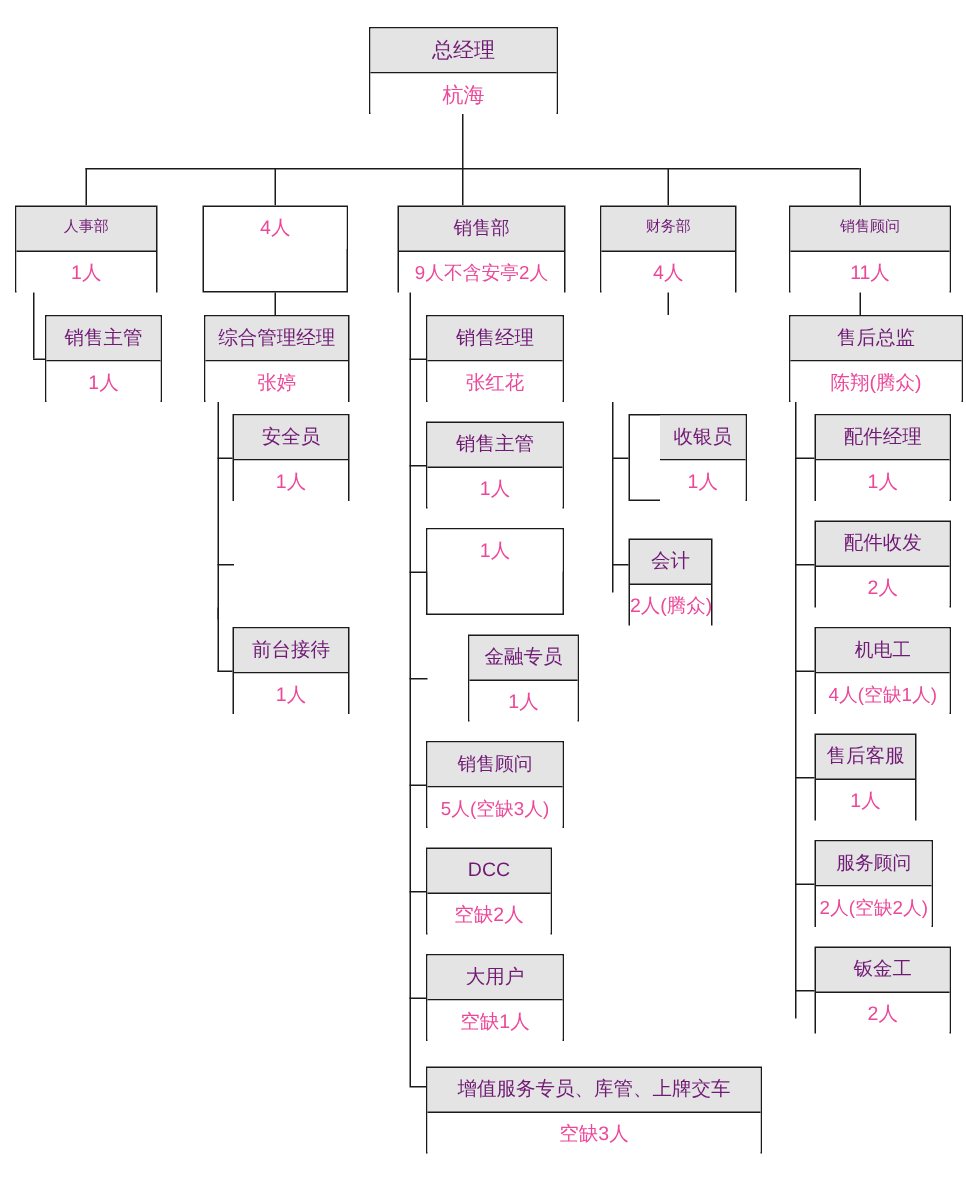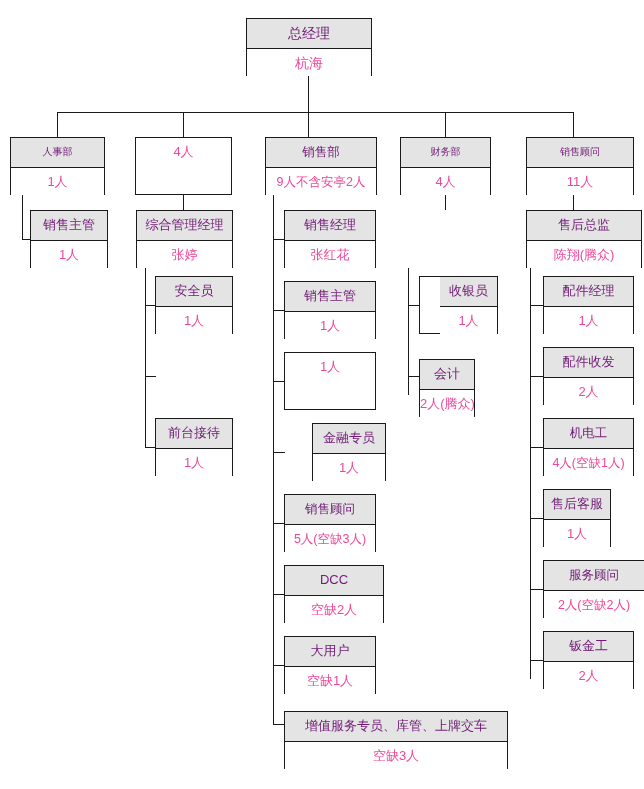--- a/index.html
+++ b/index.html
@@ -157,21 +157,21 @@
     <div class="node-value">1人</div>
   </div>
 
   <div class="connector h" style="left:273px; top:523px; width:12px; height:1px;"></div>
   <div class="node narrow" style="left:284px; top:494px; width:92px; height:58px;">
     <div class="node-title">销售顾问</div>
     <div class="node-value">5人(空缺3人)</div>
   </div>
 
   <div class="connector h" style="left:273px; top:594px; width:12px; height:1px;"></div>
-  <div class="node" style="left:284px; top:565px; width:100px; height:58px;">
+  <div class="node" style="left:284px; top:565px; width:84px; height:58px;">
     <div class="node-title">DCC</div>
     <div class="node-value">空缺2人</div>
   </div>
 
   <div class="connector h" style="left:273px; top:665px; width:12px; height:1px;"></div>
   <div class="node" style="left:284px; top:636px; width:92px; height:58px;">
     <div class="node-title">大用户</div>
     <div class="node-value">空缺1人</div>
   </div>
 
@@ -223,21 +223,21 @@
     <div class="node-value">4人(空缺1人)</div>
   </div>
 
   <div class="connector h" style="left:530px; top:518px; width:14px; height:1px;"></div>
   <div class="node" style="left:543px; top:489px; width:68px; height:58px;">
     <div class="node-title">售后客服</div>
     <div class="node-value">1人</div>
   </div>
 
   <div class="connector h" style="left:530px; top:589px; width:14px; height:1px;"></div>
-  <div class="node narrow" style="left:543px; top:560px; width:102px; height:58px;">
+  <div class="node narrow" style="left:543px; top:560px; width:79px; height:58px;">
     <div class="node-title">服务顾问</div>
     <div class="node-value">2人(空缺2人)</div>
   </div>
 
   <div class="connector h" style="left:530px; top:660px; width:14px; height:1px;"></div>
   <div class="node" style="left:543px; top:631px; width:91px; height:58px;">
     <div class="node-title">钣金工</div>
     <div class="node-value">2人</div>
   </div>
 

